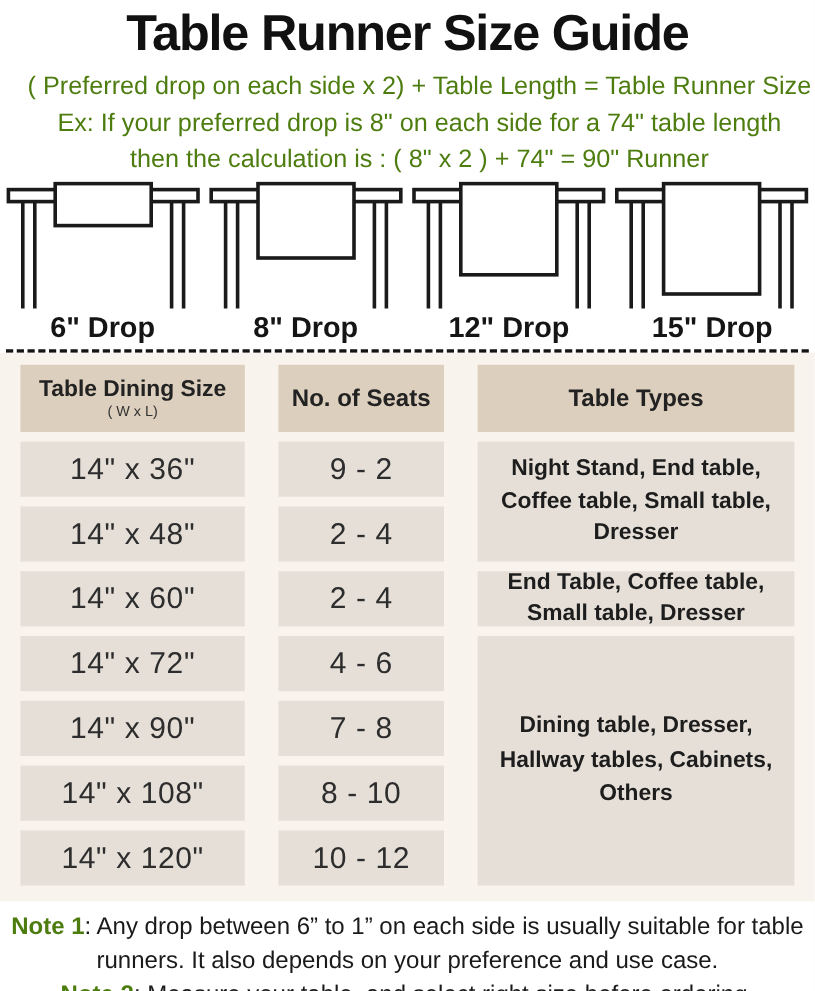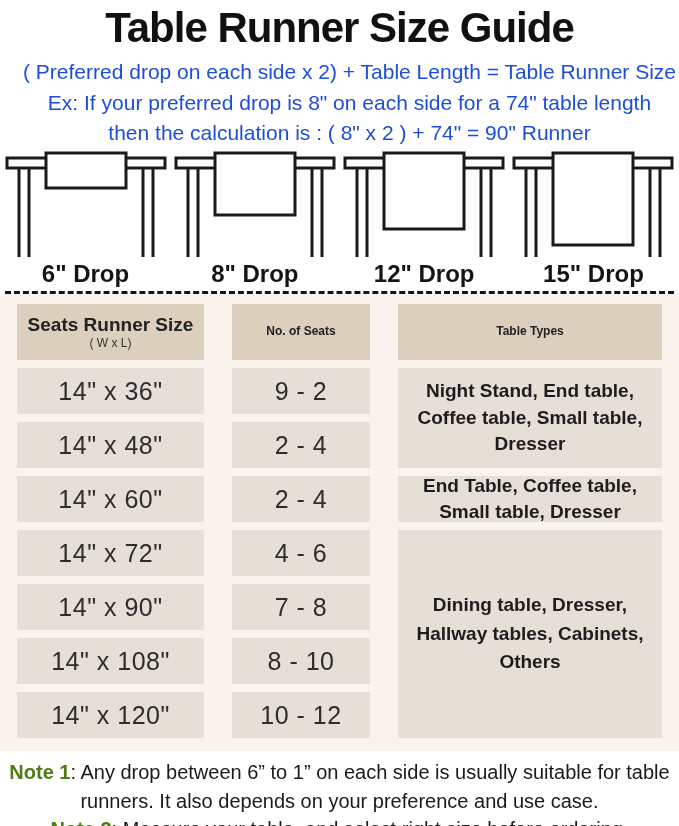--- a/index.html
+++ b/index.html
@@ -25,21 +25,21 @@
     font-weight:700;
     letter-spacing:-1px;
     padding-top:4px;
     line-height:1.15;
     color:#111;
   }
   .intro-line{
     text-align:center;
     font-size:21px;
     line-height:1.22;
-    color:#1d4ed8;
+    color:#4d7c0f;
     padding-left:20px;
   }
   .intro-line.formula{margin-top:7px;}
   .intro-line.example{margin-top:5px;}
   .intro-line.calculation{margin-top:4px;}
 
   
   .illustrations{
     margin-top:6px;
     display:flex;
@@ -79,21 +79,21 @@
   .hcell{
     background:var(--header-bg);
     display:flex;
     flex-direction:column;
     align-items:center;
     justify-content:center;
     text-align:center;
   }
   .hcell .h-main{font-size:19px;font-weight:700;color:#222;line-height:1.15;}
   .hcell .h-sub{font-size:12px;font-weight:400;color:#333;line-height:1.2;}
-  .hcell.single .h-main{font-size:12px;}
+  .hcell.single .h-main{font-size:20px;}
   .cell{
     background:var(--cell-bg);
     display:flex;
     align-items:center;
     justify-content:center;
     text-align:center;
   }
   .cell.value{
     font-size:25px;
     font-weight:400;
@@ -191,21 +191,21 @@
     <div class="drop-label">8" Drop</div>
     <div class="drop-label">12" Drop</div>
     <div class="drop-label">15" Drop</div>
   </div>
 
   <div class="dashed-divider"></div>
 
   <div class="panel">
 
     <div class="hcell col1" style="grid-row:1">
-      <span class="h-main">Seats Runner Size</span>
+      <span class="h-main">Table Dining Size</span>
       <span class="h-sub">( W x L)</span>
     </div>
     <div class="hcell single col2" style="grid-row:1">
       <span class="h-main">No. of Seats</span>
     </div>
     <div class="hcell single col3" style="grid-row:1">
       <span class="h-main">Table Types</span>
     </div>
 
     <div class="cell value col1" style="grid-row:2">14" x 36"</div>

